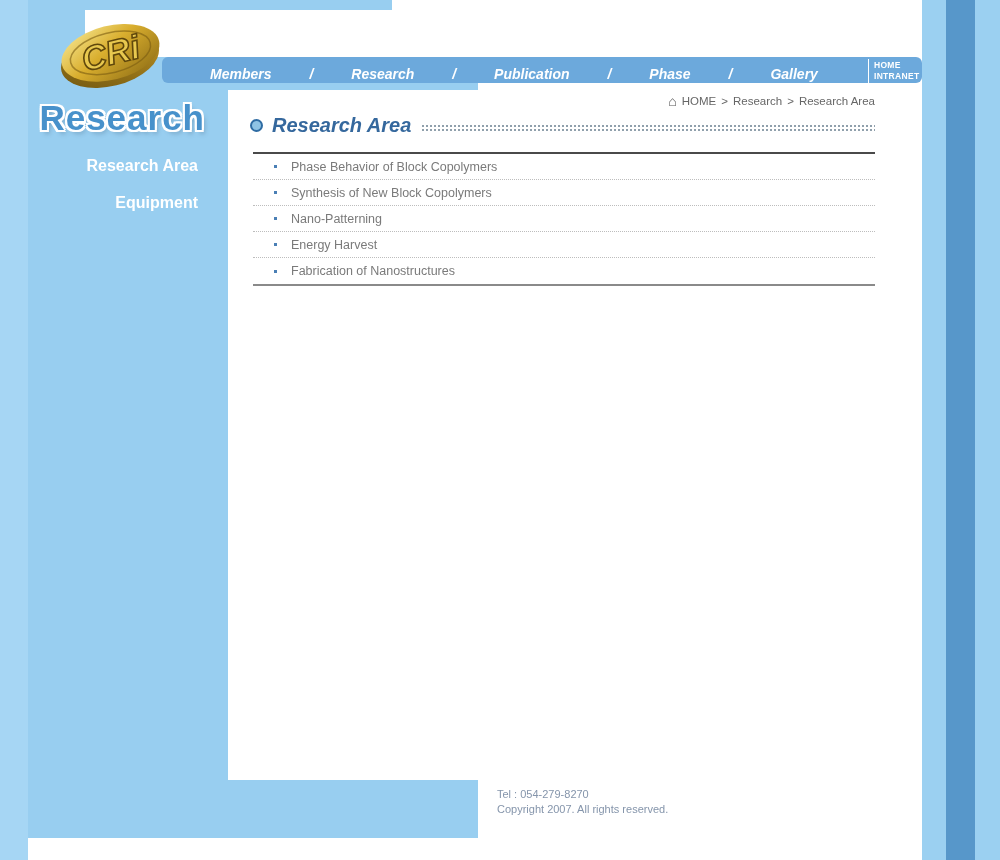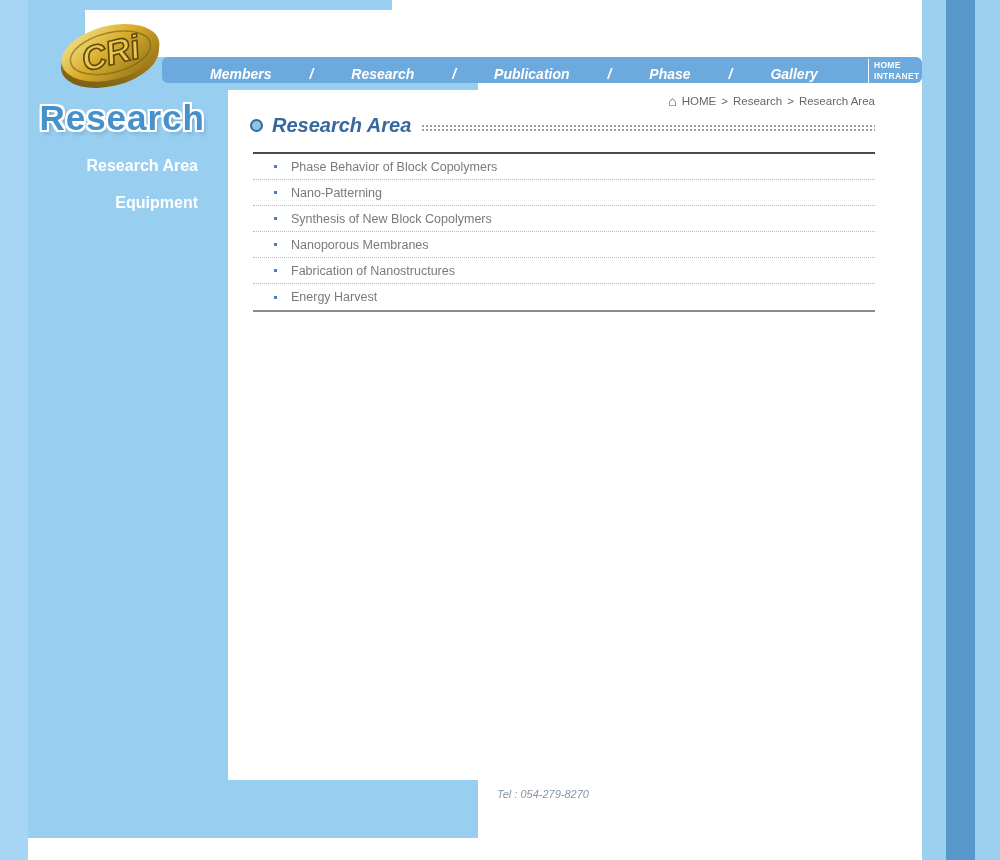--- a/index.html
+++ b/index.html
@@ -54,21 +54,21 @@
   
   .research-list { position:absolute; left:8px; top:62px; right:47px;
                    border-top:2px solid #4A4A4A; border-bottom:2px solid #8A8A8A;margin-left:17px; }
   .list-row { height:26px; display:flex; align-items:center; border-bottom:1px dotted #BDBDBD; cursor:pointer; }
   .list-row:last-child { border-bottom:none; }
   .sq-bullet { width:3px; height:3px; background:#4A7FB5; margin-left:21px; flex:0 0 auto; }
   .item-label { margin-left:14px; font-size:12.5px; color:#7A7A7A; }
 
   
   .footer { position:absolute; left:497px; top:787px; width:420px; }
-  .footer-line { font-size:11px; line-height:14.5px; color:#8595AB;font-style:italic; }
+  .footer-line { font-size:11px; line-height:14.5px; color:#8595AB; }
 </style>
 </head>
 <body>
 
 <div class="canvas">
 
   <div class="bg-left"></div>
   <div class="bg-strip-top"></div>
   <div class="bg-left-edge"></div>
   <div class="stripe-zone"></div>
@@ -140,39 +140,36 @@
       <span class="dots-leader"></span>
     </div>
 
     <div class="research-list">
       <div class="list-row">
         <span class="sq-bullet"></span>
         <span class="item-label">Phase Behavior of Block Copolymers</span>
       </div>
       <div class="list-row">
         <span class="sq-bullet"></span>
+        <span class="item-label">Synthesis of New Block Copolymers</span>
+      </div>
+      <div class="list-row">
+        <span class="sq-bullet"></span>
         <span class="item-label">Nano-Patterning</span>
       </div>
       <div class="list-row">
         <span class="sq-bullet"></span>
-        <span class="item-label">Synthesis of New Block Copolymers</span>
-      </div>
-      <div class="list-row">
-        <span class="sq-bullet"></span>
-        <span class="item-label">Nanoporous Membranes</span>
+        <span class="item-label">Energy Harvest</span>
       </div>
       <div class="list-row">
         <span class="sq-bullet"></span>
         <span class="item-label">Fabrication of Nanostructures</span>
-      </div>
-      <div class="list-row">
-        <span class="sq-bullet"></span>
-        <span class="item-label">Energy Harvest</span>
       </div>
     </div>
 
   </div>
 
   <div class="footer">
     <div class="footer-line">Tel : 054-279-8270</div>
+    <div class="footer-line">Copyright 2007. All rights reserved.</div>
   </div>
 
 </div>
 
 </body></html>

